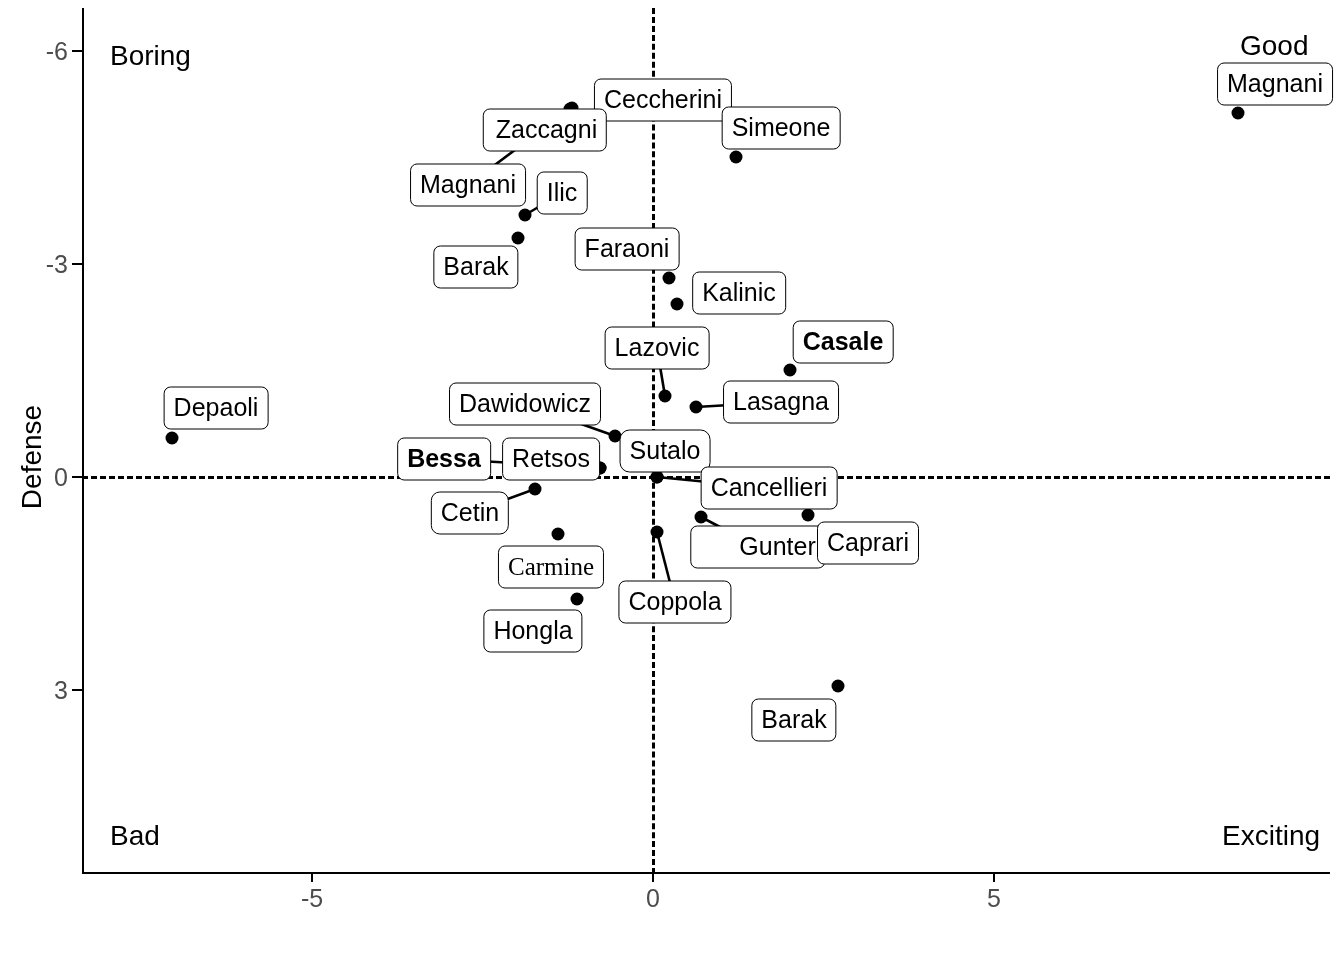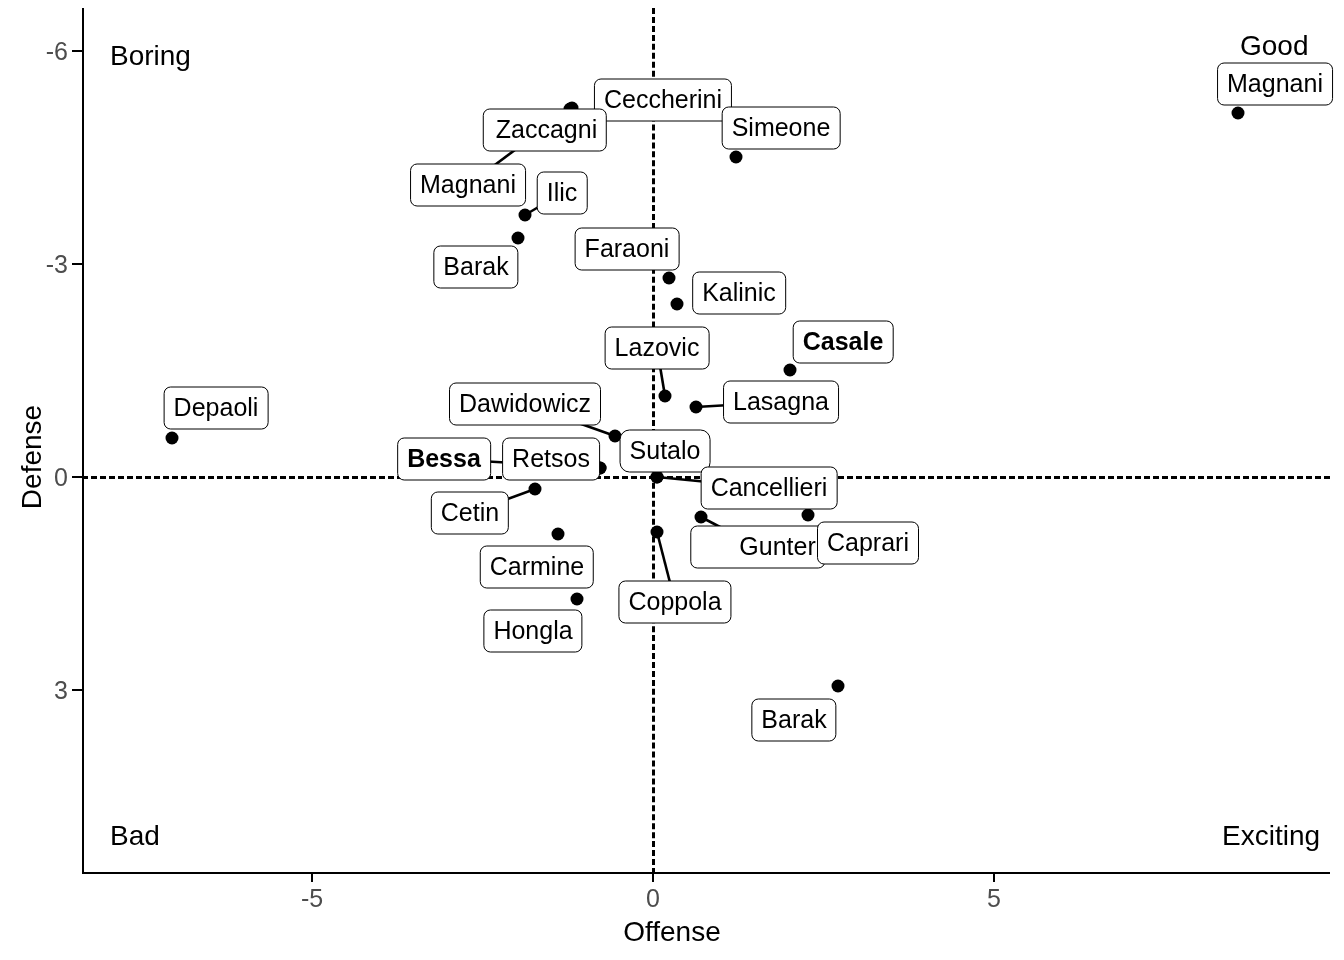--- a/index.html
+++ b/index.html
@@ -131,24 +131,23 @@
       <div class="lbl" style="left: 739px; top: 293px;">Kalinic</div>
       <div class="lbl" style="left: 843px; top: 342px; font-weight: bold;">Casale</div>
       <div class="lbl" style="left: 657px; top: 348px;">Lazovic</div>
       <div class="lbl" style="left: 781px; top: 402px;">Lasagna</div>
       <div class="lbl" style="left: 216px; top: 408px;">Depaoli</div>
       <div class="lbl" style="left: 525px; top: 404px;">Dawidowicz</div>
       <div class="lbl" style="left: 551px; top: 459px;">Retsos</div>
       <div class="lbl" style="left: 444px; top: 459px; font-weight: bold;">Bessa</div>
       <div class="lbl" style="left: 665px; top: 451px; border-radius: 10px;">Sutalo</div>
       <div class="lbl" style="left: 769px; top: 488px;">Cancellieri</div>
-      <div class="lbl" style="left: 470px; top: 513px;">Cetin</div>
+      <div class="lbl" style="left: 470px; top: 513px; border-radius: 9px;">Cetin</div>
       <div class="lbl" style="left: 758px; top: 547px; padding-left: 48px;">Gunter</div>
       <div class="lbl" style="left: 868px; top: 543px;">Caprari</div>
-      <div class="lbl" style="left: 537px; top: 567px;">Carmine</div>
+      <div class="lbl" style="left: 551px; top: 567px; font-family: Liberation Serif, serif;">Carmine</div>
       <div class="lbl" style="left: 675px; top: 602px;">Coppola</div>
       <div class="lbl" style="left: 533px; top: 631px;">Hongla</div>
       <div class="lbl" style="left: 794px; top: 720px;">Barak</div>
     </div>
 
-  <div class="axis-title-x">Offense</div>
   <div class="axis-title-y">Defense</div>
 </div>
 
 </body></html>

